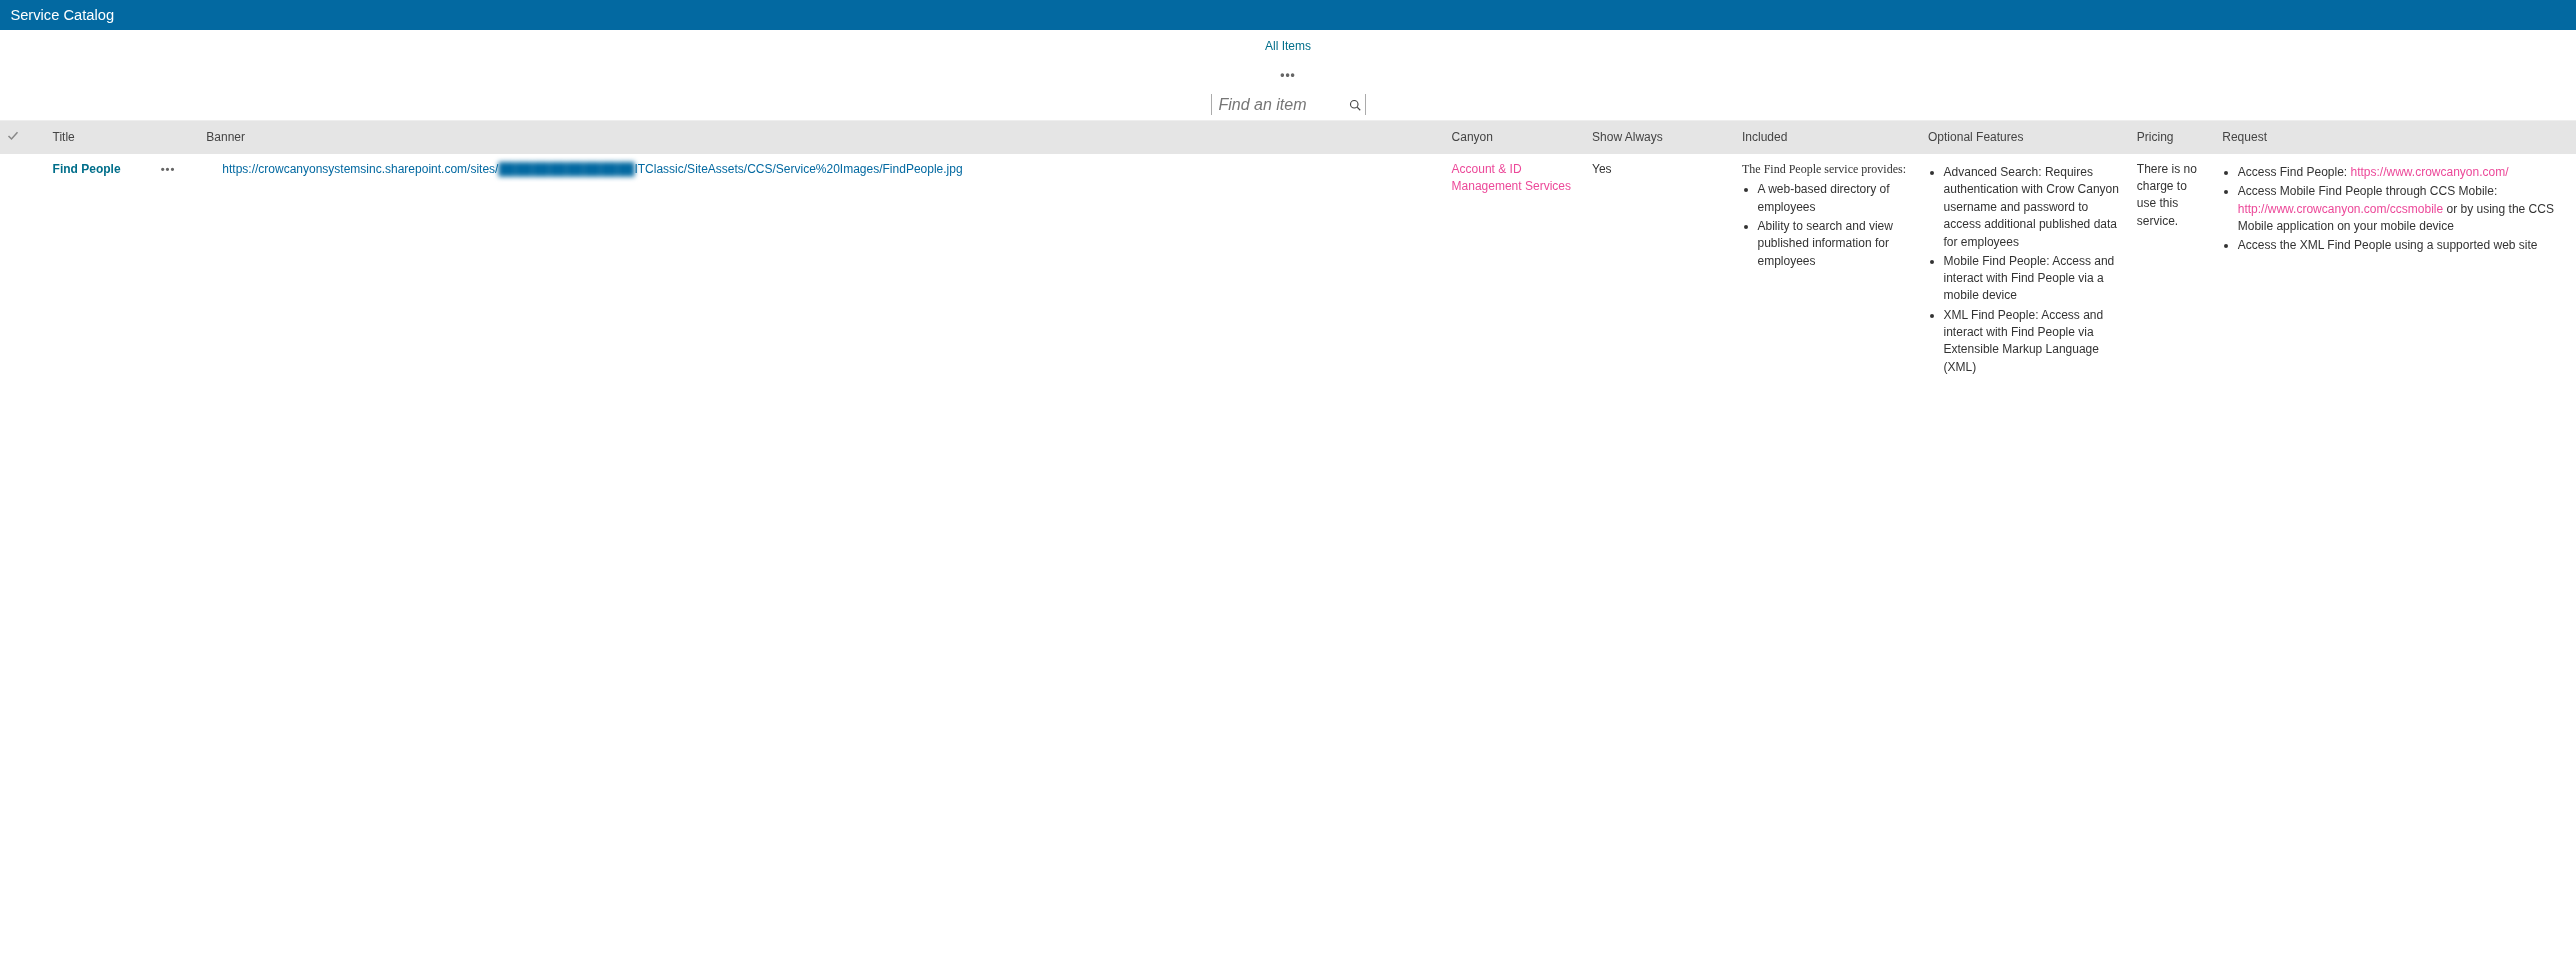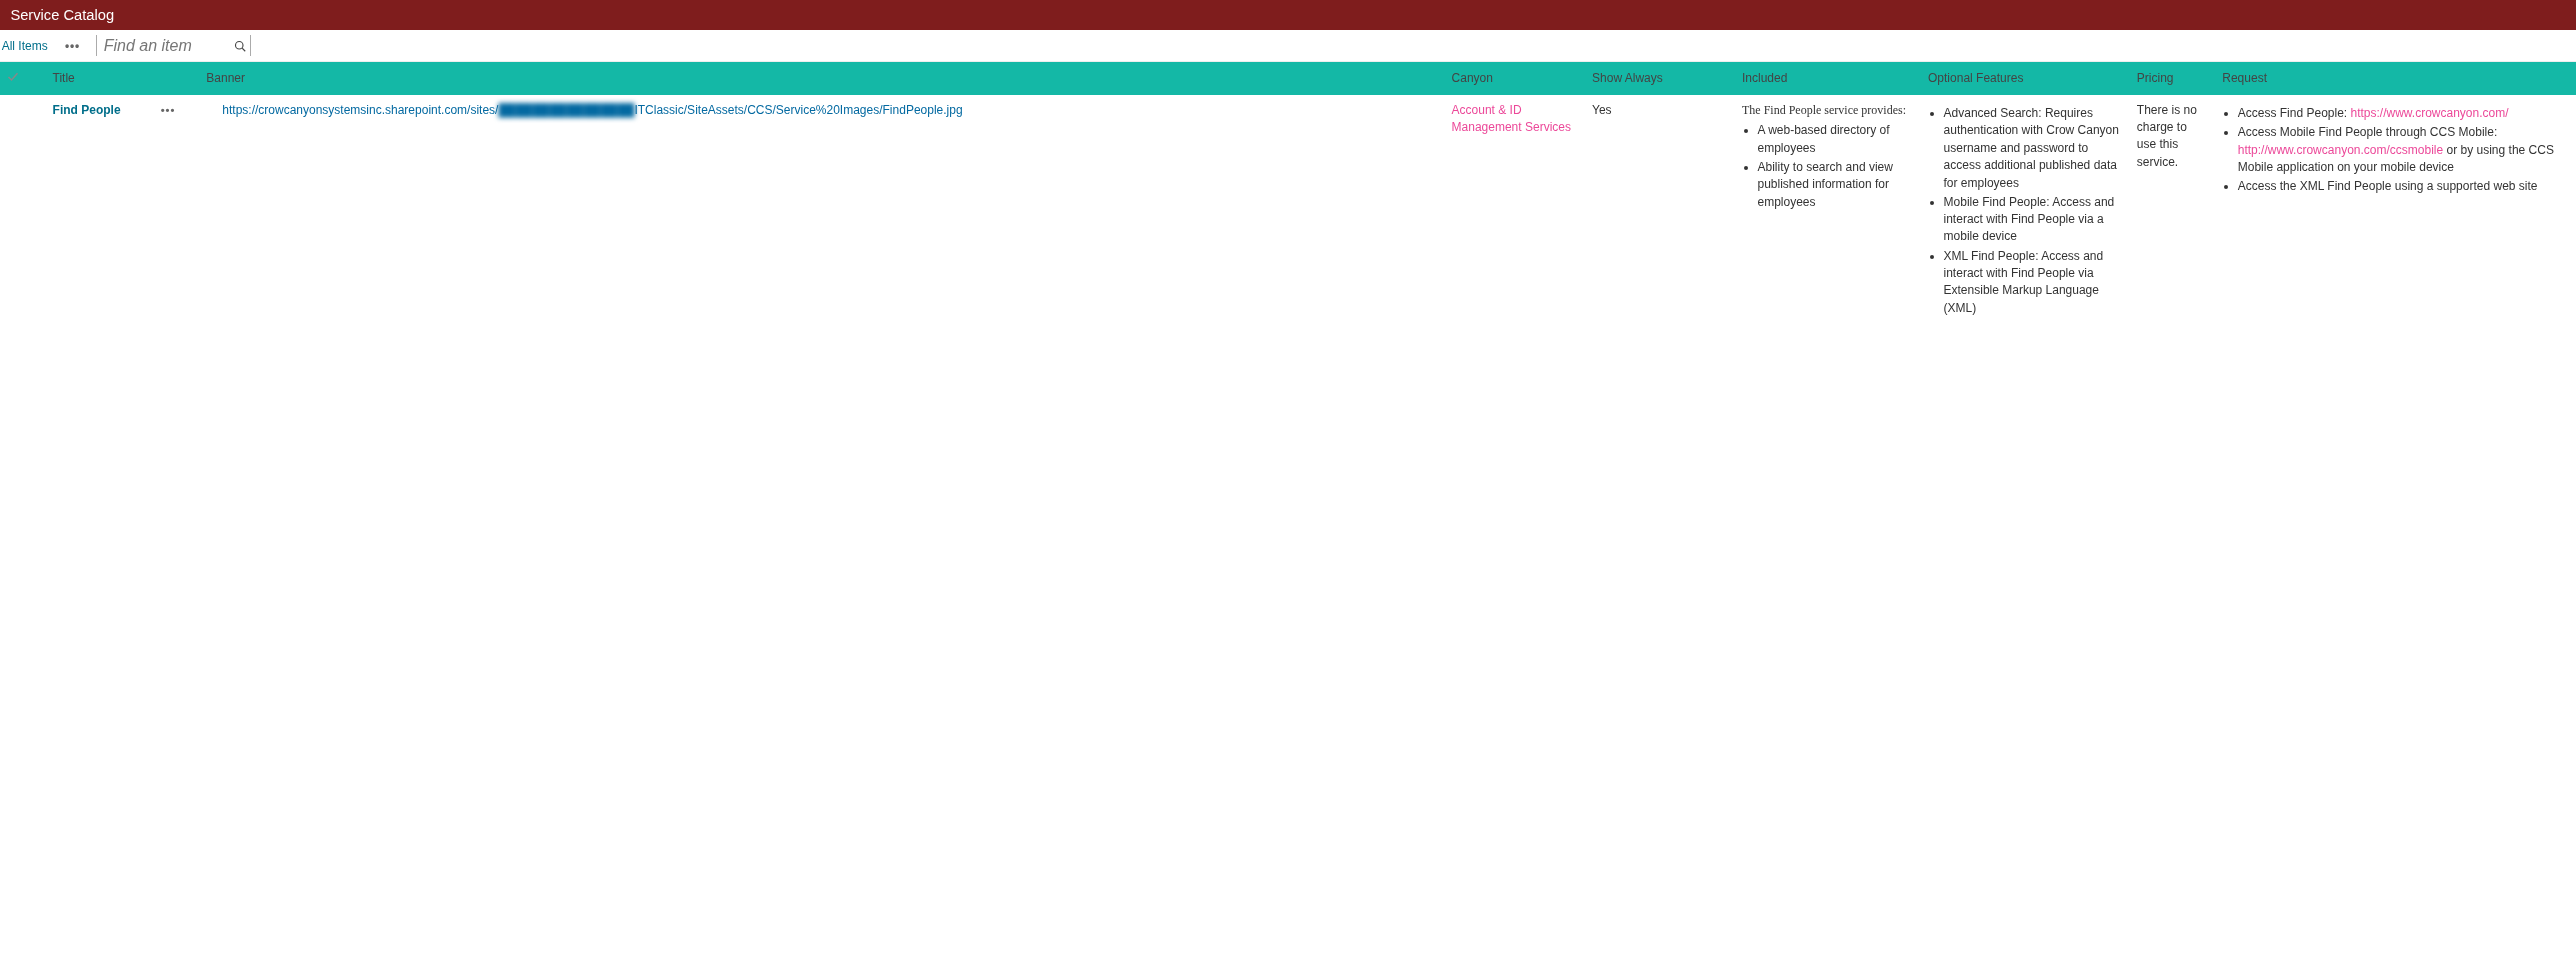--- a/index.html
+++ b/index.html
@@ -1,30 +1,30 @@
 <!DOCTYPE html>
 <html style="font-size:14px"><head>
   <meta charset="utf-8">
   <style>
     * { box-sizing: border-box; margin: 0; padding: 0; }
     body { font-family: "Segoe UI", Tahoma, sans-serif; font-size: 12px; color: #333; background: #fff; }
     
-    .header-bar { background: #7f1d1d; color: #fff; padding: 7px 10.4px; font-size: 14.7px; font-weight: 400; }
+    .header-bar { background: #0369a1; color: #fff; padding: 7px 10.4px; font-size: 14.7px; font-weight: 400; }
     
-    .toolbar { display: flex; align-items: center; padding: 5.2px 0 5.2px 0; gap: 12px; border-bottom: 0.9px solid #eee; }
+    .toolbar { display: flex; align-items: center; padding: 5.2px 0 5.2px 0; gap: 12px; border-bottom: 0.9px solid #eee; flex-direction: column; }
     .toolbar .view-link { color: #006e8a; font-size: 12px; padding: 3.5px 1.7px; cursor: pointer; }
     .toolbar .ellipsis { color: #666; font-size: 12px; cursor: pointer; padding: 0 3.5px; font-weight: bold; letter-spacing: 0.9px; }
     
     .search-wrap { position: relative; border: 0.9px solid #ababab; width: 155px; height: 21px; display: flex; align-items: center; }
     .search-wrap input { border: none; outline: none; padding: 1.7px 21px 1.7px 7px; width: 100%; font-size: 16px; font-style: italic; color: #767676; font-family: inherit; }
     .search-wrap input::placeholder { font-style: italic; color: #767676; }
     .search-wrap .mag { position: absolute; right: 3.5px; top: 50%; transform: translateY(-50%); width: 12px; height: 12px; color: #444; }
     
     .table { display: table; width: 100%; table-layout: fixed; }
-    .thead { display: table-row; background: #14b8a6; }
+    .thead { display: table-row; background: #e5e5e5; }
     .thead .th { display: table-cell; padding: 8.6px 7px; font-size: 12px; color: #444; font-weight: 400; vertical-align: middle; }
     
     .col-check { width: 24px; }
     .col-title { width: 57px; }
     .col-menu { width: 24px; }
     .col-banner { width: 656px; }
     .col-catalog { width: 74px; }
     .col-show { width: 79px; }
     .col-included { width: 98px; }
     .col-optional { width: 110px; }

